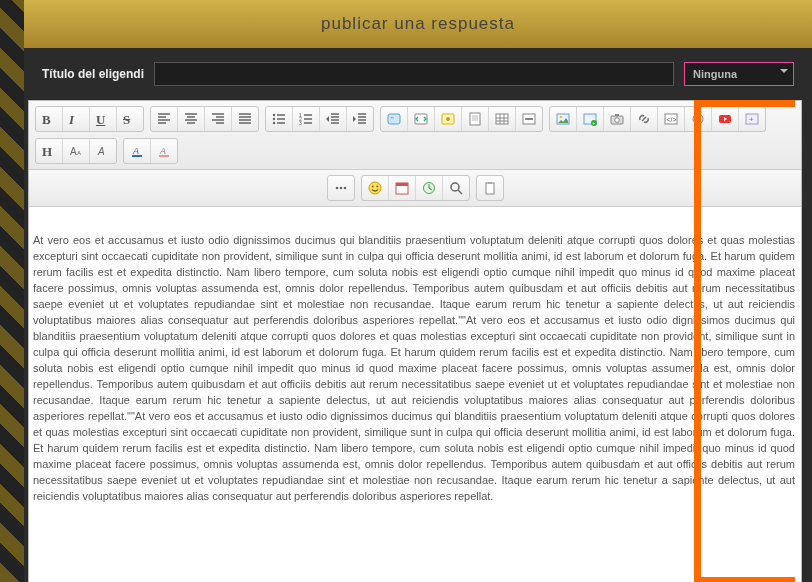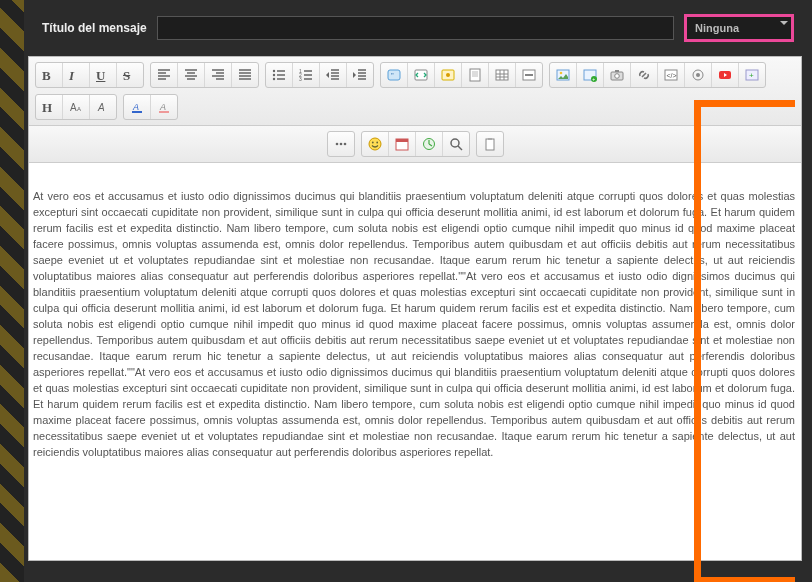--- a/index.html
+++ b/index.html
@@ -4,21 +4,21 @@
 <style>
   html,body{margin:0;padding:0;background:#1a1a1a;font-family:Arial,Helvetica,sans-serif;font-size:12px;color:#333;}
   .stage{width:812px;height:582px;position:relative;overflow:hidden;}
   .side-left{position:absolute;left:0;top:0;width:24px;height:582px;background:
      repeating-linear-gradient(45deg,#6b5a1e 0 14px,#222 14px 28px);}
   .outer{position:absolute;left:24px;top:0;width:788px;height:582px;background:#2b2b2b;}
   .header{margin:0 0 0 0;height:48px;background:linear-gradient(#d0b24a,#a8852c);display:flex;align-items:center;justify-content:center;color:#444;font-size:17px;letter-spacing:1px;}
   .title-row{display:flex;align-items:center;gap:10px;padding:14px 18px 14px 18px;color:#eee;font-weight:bold;font-size:12px;}
   .title-row input{flex:1;height:22px;background:#1d1d1d;border:1px solid #555;color:#ddd;padding:0 6px;}
   .icon-sel{position:relative;width:110px;}
-  .icon-sel .box{height:22px;line-height:22px;background:#1d1d1d;border:3px solid #ec4899;color:#bbb;padding:0 22px 0 8px;font-size:11px;}
+  .icon-sel .box{height:22px;line-height:22px;background:#1d1d1d;border:1px solid #ec4899;color:#bbb;padding:0 22px 0 8px;font-size:11px;}
   .icon-sel .chev{position:absolute;right:6px;top:7px;width:0;height:0;border:4px solid transparent;border-top-color:#bbb;}
   .editor-wrap{margin:0 10px 0 4px;background:#2b2b2b;padding:0 0 0 0;}
   .editor{background:#fff;border:1px solid #bbb;position:relative;}
   .toolbar{background:linear-gradient(#f8f8f8,#e9e9e9);border-bottom:1px solid #ccc;padding:5px 6px;display:flex;flex-wrap:wrap;gap:6px;align-items:center;}
   .tgroup{display:flex;border:1px solid #c7c7c7;border-radius:3px;background:linear-gradient(#fdfdfd,#ececec);}
   .tbtn{width:26px;height:24px;display:flex;align-items:center;justify-content:center;border-right:1px solid #d8d8d8;cursor:pointer;font-size:12px;color:#555;}
   .tbtn:last-child{border-right:none;}
   .tbtn svg{width:14px;height:14px;}
   .row2{background:linear-gradient(#f8f8f8,#e9e9e9);border-bottom:1px solid #ccc;padding:5px 6px;display:flex;justify-content:center;gap:6px;}
   .content{height:368px;overflow:auto;padding:4px 6px 4px 4px;color:#555;font-size:11px;line-height:16px;text-align:justify;margin-top:21px;}
@@ -26,23 +26,26 @@
   .hl{position:absolute;border:7px solid #ff6a00;pointer-events:none;}
   .hl1{left:694px;top:100px;width:94px;height:470px;border-right:none;}
   .micon{display:inline-block;width:14px;height:14px;}
 </style>
 </head>
 <body>
 
 <div class="stage">
   <div class="side-left"></div>
   <div class="outer">
+    <div class="header">
+      <span>publicar una respuesta</span>
+    </div>
 
     <div class="title-row">
-      <span>Título del mensaje</span>
+      <span>Título del eligendi</span>
       <input type="text" value="" style="">
       <div class="icon-sel">
         <div class="box">Ninguna</div>
         <div class="chev"></div>
       </div>
     </div>
 
     <div class="editor-wrap">
       <div class="editor">
         <div class="toolbar" id="tb1">

